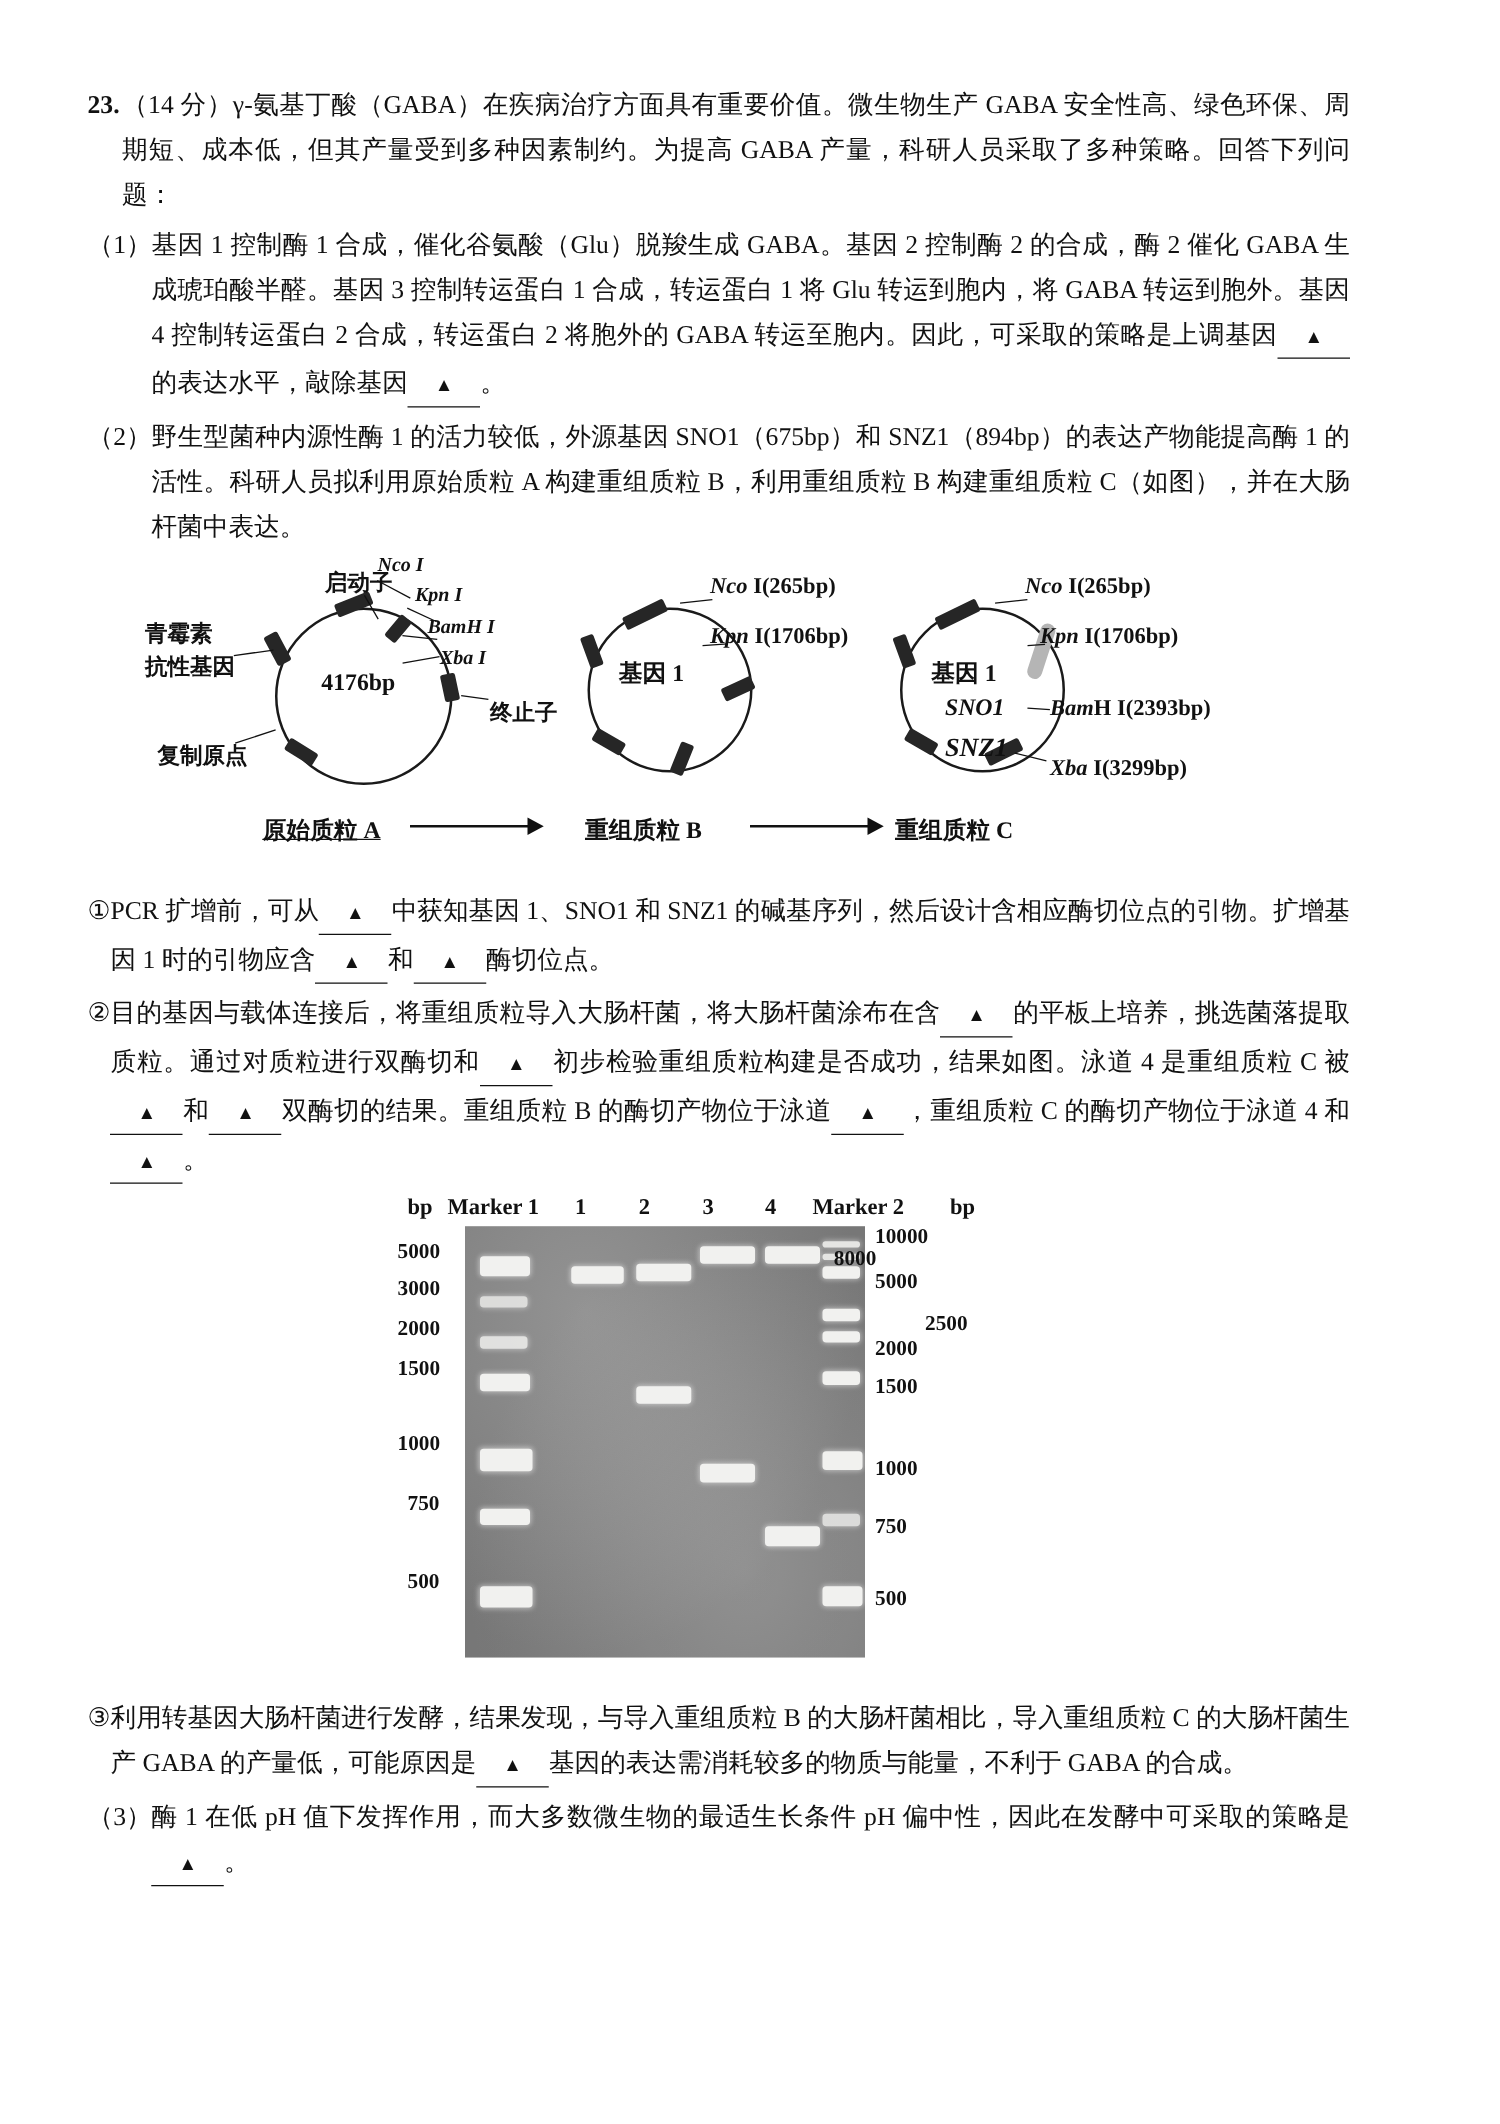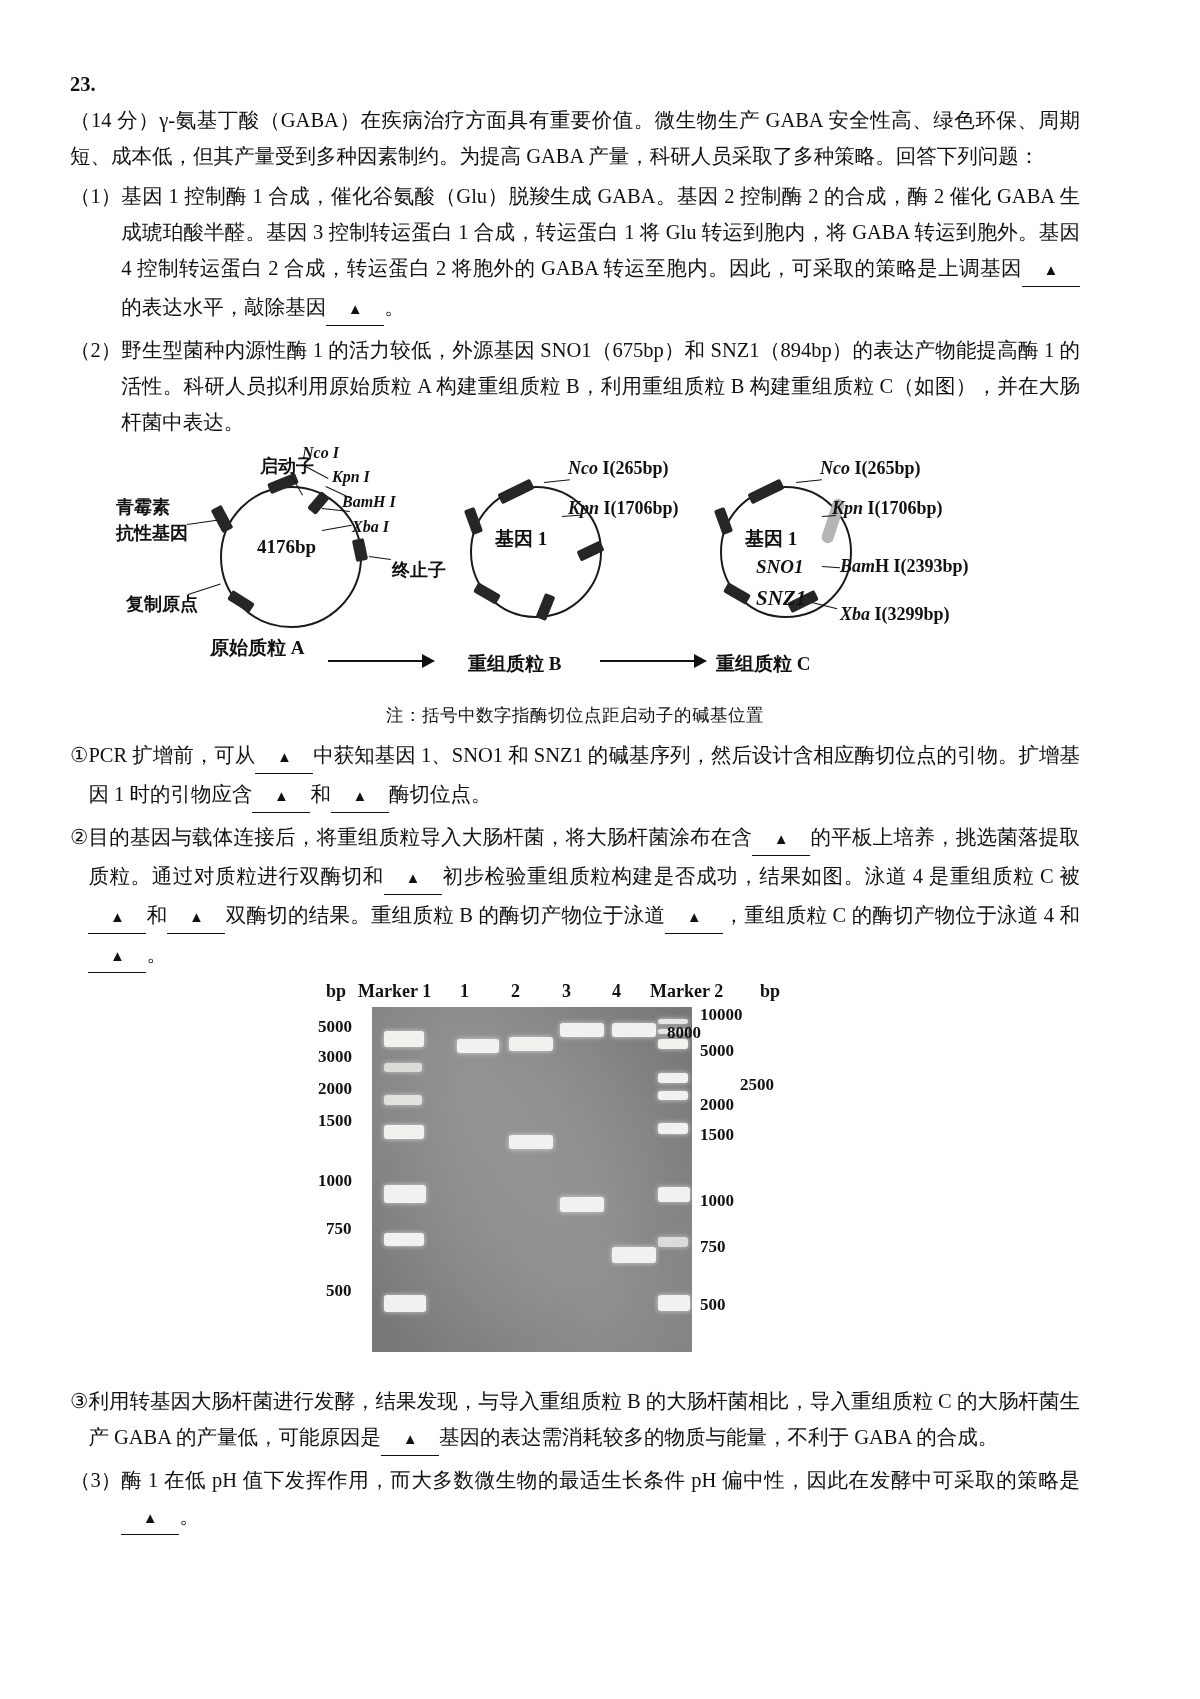--- a/index.html
+++ b/index.html
@@ -14,21 +14,21 @@
   .page{
     position:absolute;
     left:0;top:0;width:1200px;height:1699px;
     padding:0;
   }
   .content{
     position:absolute;
     left:70px;top:66px;width:1010px;
   }
   .q-block{font-size:20.5px;line-height:36px;}
-  .q-head{display:flex;flex-direction:column;}
+  .q-head{display:flex;}
   .q-num{font-weight:bold;white-space:nowrap;padding-right:2px;}
   .q-body{flex:1;text-align:justify;}
   .para{margin-top:4px;display:flex;}
   .para-label{white-space:nowrap;}
   .para-text{flex:1;text-align:justify;text-justify:inter-ideograph;}
   .blank{
     display:inline-block;min-width:58px;text-align:center;
     border-bottom:1.6px solid #111;
     position:relative;top:-2px;
   }
@@ -133,21 +133,21 @@
 
       <div class="lead" style="left:232px;top:18px;width:30px;transform:rotate(28deg);"></div>
       <div class="lead" style="left:256px;top:40px;width:26px;transform:rotate(25deg);"></div>
       <div class="lead" style="left:252px;top:62px;width:28px;transform:rotate(6deg);"></div>
       <div class="lead" style="left:252px;top:84px;width:30px;transform:rotate(-10deg);"></div>
       <div class="lead" style="left:117px;top:78px;width:32px;transform:rotate(-8deg);"></div>
       <div class="lead" style="left:118px;top:148px;width:34px;transform:rotate(-18deg);"></div>
       <div class="lead" style="left:222px;top:30px;width:22px;transform:rotate(60deg);"></div>
       <div class="lead" style="left:299px;top:110px;width:22px;transform:rotate(8deg);"></div>
 
-      <div class="cap" style="left:140px;top:189px;">原始质粒 A</div>
+      <div class="cap" style="left:140px;top:205px;text-decoration:underline;">原始质粒 A</div>
 
       <div class="arrowline" style="left:258px;top:214px;width:96px;"></div>
       <div class="arrowhead" style="left:352px;top:208px;"></div>
 
       <div class="circ" style="left:400px;top:40px;width:128px;height:128px;"></div>
       <div class="tick" style="left:428px;top:40px;width:36px;height:11px;transform:rotate(-26deg);"></div>
       <div class="tick" style="left:398px;top:62px;width:11px;height:26px;transform:rotate(-20deg);"></div>
       <div class="tick" style="left:404px;top:142px;width:26px;height:11px;transform:rotate(30deg);"></div>
       <div class="tick" style="left:470px;top:148px;width:11px;height:26px;transform:rotate(22deg);"></div>
       <div class="tick" style="left:515px;top:92px;width:11px;height:26px;transform:rotate(65deg);"></div>
@@ -180,21 +180,20 @@
       <div class="lbl bold" style="left:770px;top:158px;font-size:18px;"><span class="ital">Xba</span> I(3299bp)</div>
 
       <div class="lead" style="left:726px;top:36px;width:26px;transform:rotate(-6deg);"></div>
       <div class="lead" style="left:752px;top:70px;width:14px;transform:rotate(-4deg);"></div>
       <div class="lead" style="left:752px;top:120px;width:18px;transform:rotate(4deg);"></div>
       <div class="lead" style="left:742px;top:156px;width:26px;transform:rotate(14deg);"></div>
 
       <div class="cap" style="left:646px;top:205px;">重组质粒 C</div>
     </div>
 
-    <div class="note">注：括号中数字指酶切位点距启动子的碱基位置</div>
 
     <div class="q-block" style="margin-top:10px;">
 
       <div class="para">
         <span class="para-label">①</span>
         <span class="para-text">
           <span>PCR 扩增前，可从</span><span class="blank"></span><span>中获知基因 1、SNO1 和 SNZ1 的碱基序列，然后设计含相应酶切位点的引物。扩增基因 1 时的引物应含</span><span class="blank"></span><span>和</span><span class="blank"></span><span>酶切位点。</span>
         </span>
       </div>
 

